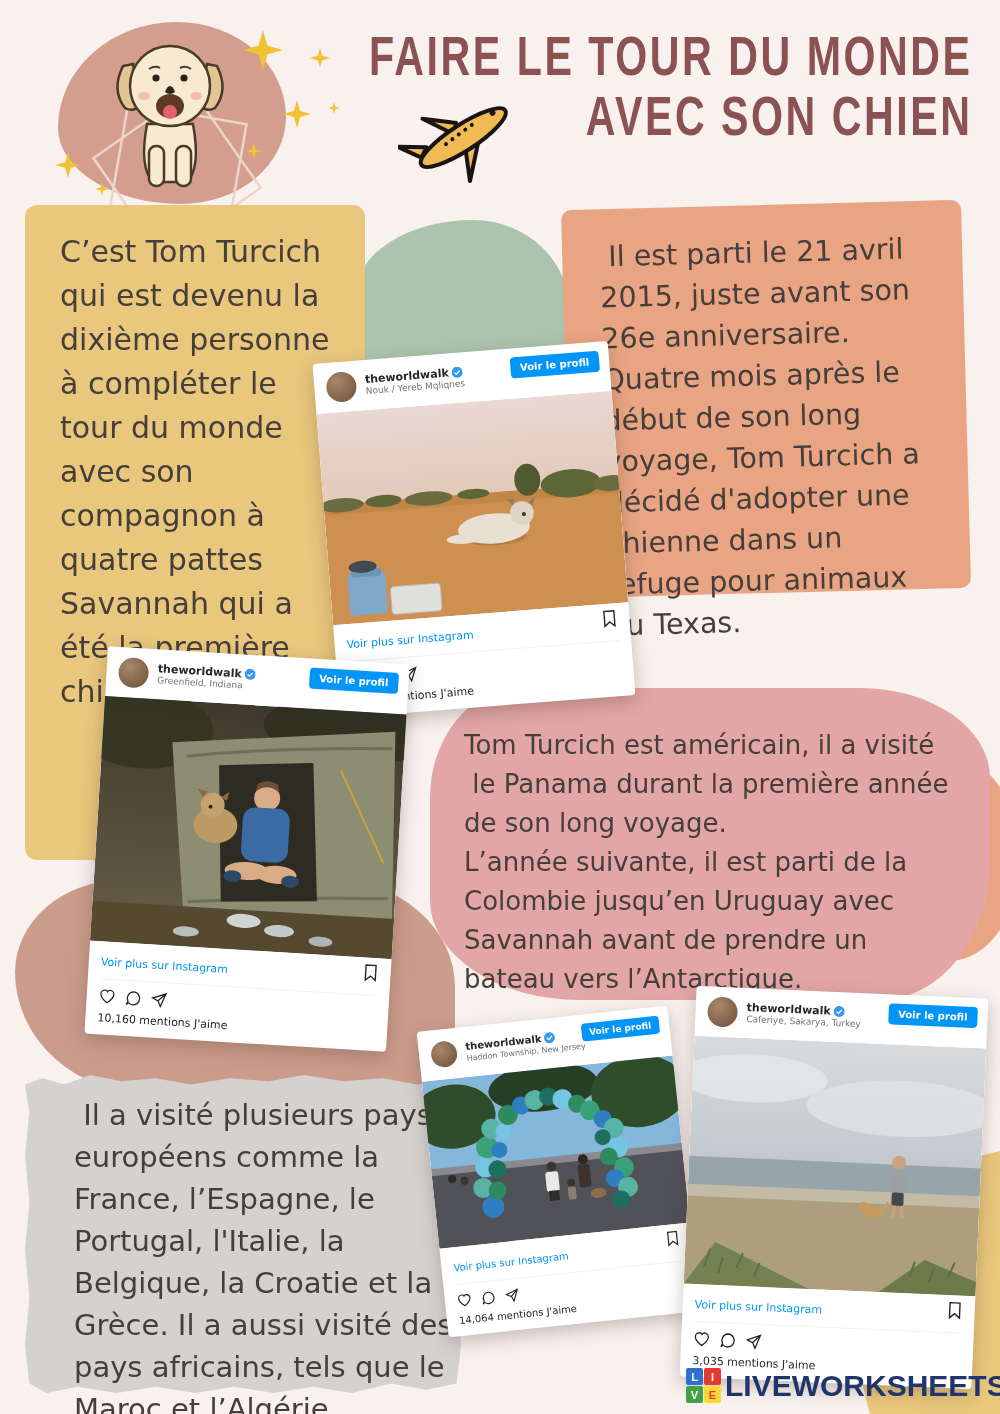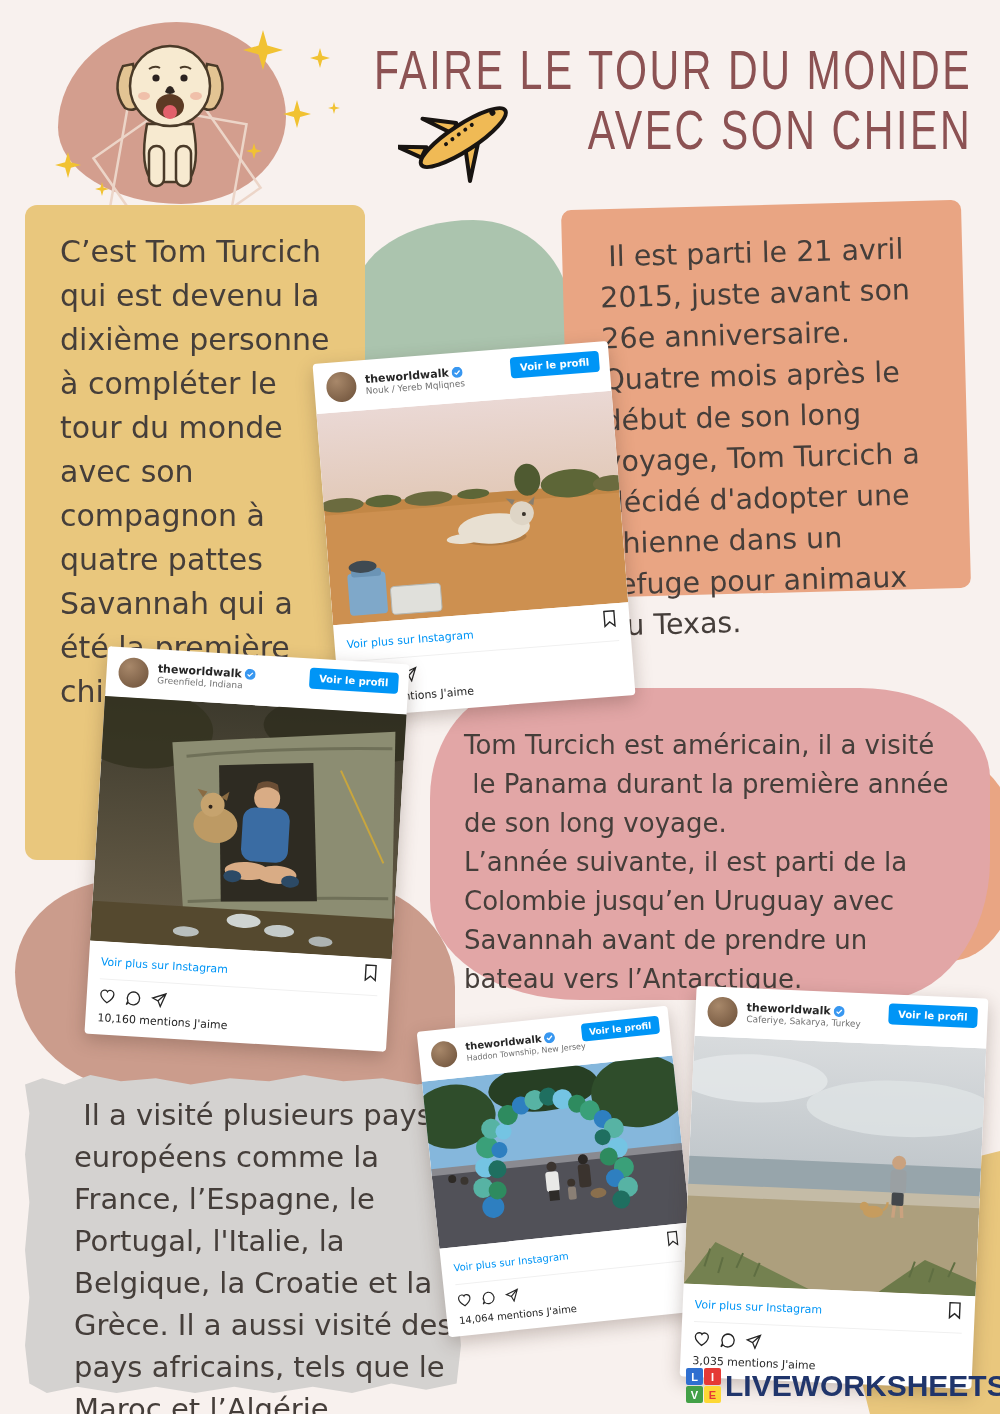--- a/index.html
+++ b/index.html
@@ -1,21 +1,21 @@
 <!DOCTYPE html>
 <html><head>
 <meta charset="utf-8">
 <style>
   html,body{margin:0;padding:0;}
   body{width:1000px;height:1414px;background:#f8f1ee;font-family:"DejaVu Sans",sans-serif;overflow:hidden;position:relative;}
   .abs{position:absolute;}
 
   
-  .title{position:absolute;top:40px;right:28px;text-align:right;color:#8c5253;
-         font-family:"Liberation Sans",sans-serif;font-weight:400;z-index:3;}
+  .title{position:absolute;top:26px;right:28px;text-align:right;color:#8c5253;
+         font-family:"Liberation Sans",sans-serif;font-weight:700;z-index:3;}
   .title .line{font-size:49px;line-height:60px;letter-spacing:3px;transform:scaleX(.84) scaleY(1.12);transform-origin:right center;white-space:nowrap;}
   .pinkblob-top{left:58px;top:22px;width:228px;height:182px;background:#d39e8e;
      border-radius:52% 48% 46% 54% / 58% 52% 48% 42%;z-index:1;}
   .sparkle{position:absolute;background:#f1c232;z-index:4;
      clip-path:polygon(50% 0,61% 39%,100% 50%,61% 61%,50% 100%,39% 61%,0 50%,39% 39%);}
 
   
   .box-yellow{left:25px;top:205px;width:340px;height:655px;background:#e9c77d;border-radius:12px;z-index:2;}
   .box-salmon{left:566px;top:205px;width:400px;height:388px;background:#e9a583;border-radius:10px;
      transform:rotate(-1.5deg);z-index:2;}

